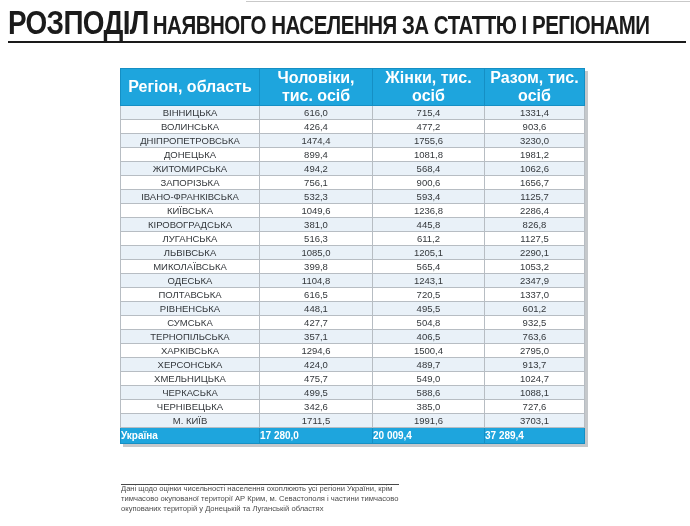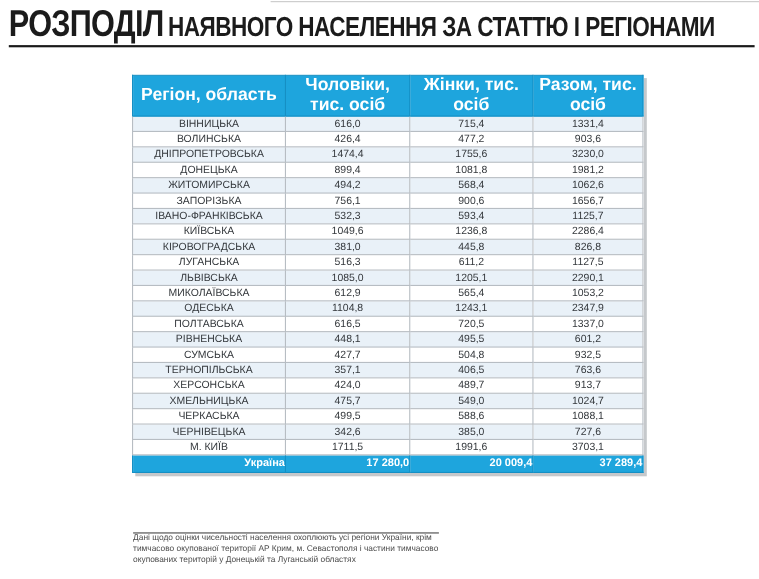--- a/index.html
+++ b/index.html
@@ -47,21 +47,21 @@
     border: 1px solid #b7bdc3;
     line-height: 1;
     white-space: nowrap; overflow: hidden;
   }
   .pop-table tbody tr:nth-child(odd) td { background: #e9f1f8; }
   .pop-table tbody tr:nth-child(even) td { background: #ffffff; }
   .pop-table tfoot td {
     background: #1ea5dd; color: #ffffff;
     height: 16px; padding: 0;
     font-size: 10px; font-weight: 700;
-    text-align: right; vertical-align: middle;
+    text-align: left; vertical-align: middle;
     border: 1px solid #158fc4;
     line-height: 1;
   }
   .footnote-rule {
     position: absolute; left: 121px; top: 484px;
     width: 278px; height: 1px; background: #474747;
   }
   .footnote {
     position: absolute; left: 121px; top: 484px;
     width: 296px; margin: 0;
@@ -155,21 +155,21 @@
         <td>1127,5</td>
       </tr>
       <tr>
         <td>ЛЬВІВСЬКА</td>
         <td>1085,0</td>
         <td>1205,1</td>
         <td>2290,1</td>
       </tr>
       <tr>
         <td>МИКОЛАЇВСЬКА</td>
-        <td>612,9</td>
+        <td>399,8</td>
         <td>565,4</td>
         <td>1053,2</td>
       </tr>
       <tr>
         <td>ОДЕСЬКА</td>
         <td>1104,8</td>
         <td>1243,1</td>
         <td>2347,9</td>
       </tr>
       <tr>
@@ -188,20 +188,26 @@
         <td>СУМСЬКА</td>
         <td>427,7</td>
         <td>504,8</td>
         <td>932,5</td>
       </tr>
       <tr>
         <td>ТЕРНОПІЛЬСЬКА</td>
         <td>357,1</td>
         <td>406,5</td>
         <td>763,6</td>
+      </tr>
+      <tr>
+        <td>ХАРКІВСЬКА</td>
+        <td>1294,6</td>
+        <td>1500,4</td>
+        <td>2795,0</td>
       </tr>
       <tr>
         <td>ХЕРСОНСЬКА</td>
         <td>424,0</td>
         <td>489,7</td>
         <td>913,7</td>
       </tr>
       <tr>
         <td>ХМЕЛЬНИЦЬКА</td>
         <td>475,7</td>

